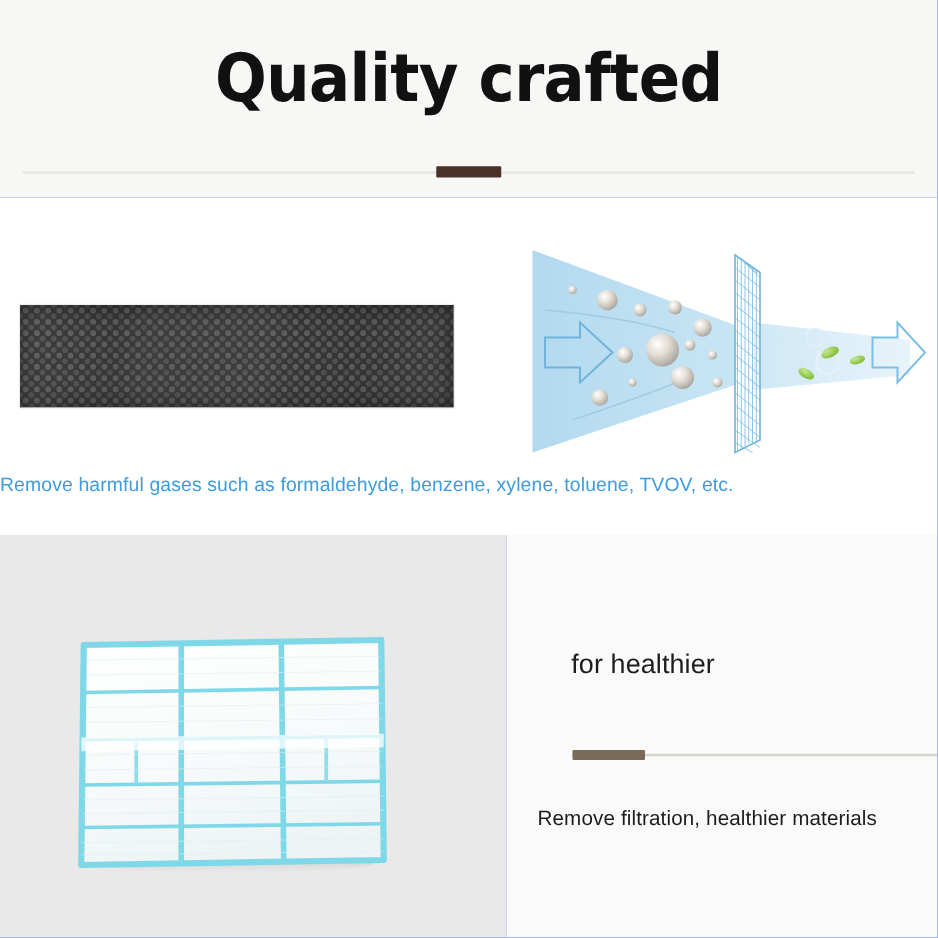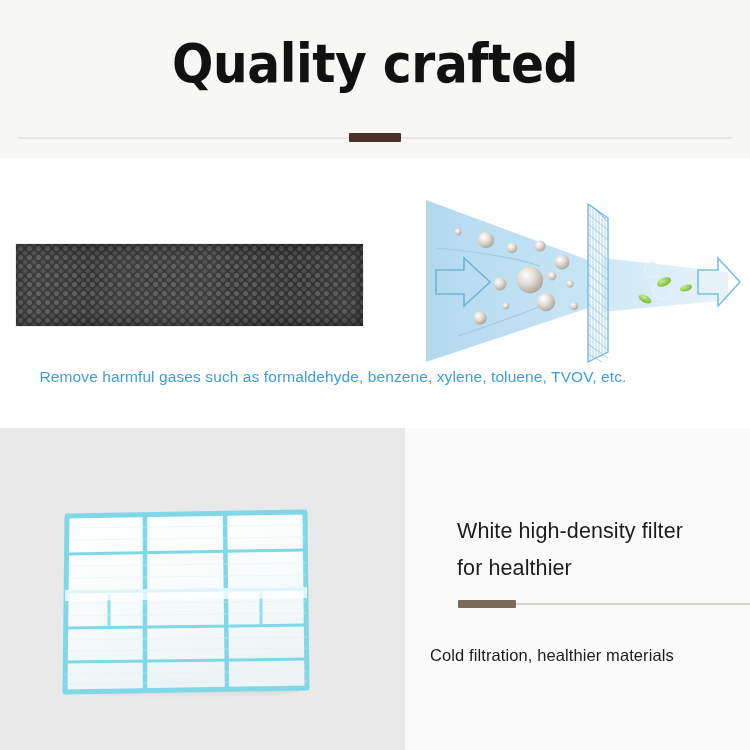--- a/index.html
+++ b/index.html
@@ -82,23 +82,23 @@
     background-position: 0 0, 4.5px 4.5px, 0 0;
     box-shadow: inset 0 0 16px rgba(0,0,0,0.55);
     border: 1px solid #efefef;
   }
   .carbon-sheen {
     position: absolute; inset: 0;
     background: linear-gradient(95deg, rgba(255,255,255,0.09) 0%, rgba(255,255,255,0.0) 22%, rgba(255,255,255,0.06) 55%, rgba(255,255,255,0.0) 78%);
   }
   .mid-caption {
     position: absolute;
-    left: 0; top: 210px;
+    left: 0; top: 222px;
     width: 666px;
-    text-align: center;
+    text-align: left;
     font-size: 15.5px;
     color: #3e9ce0;
     letter-spacing: 0.1px;
   }
 
   
   .airflow {
     position: absolute;
     left: 412px; top: 38px;
     width: 330px; height: 170px;
@@ -314,21 +314,20 @@
         <line x1="8" y1="168" x2="250" y2="165"></line>
         <line x1="8" y1="178" x2="250" y2="175"></line>
       </g>
 
       <path d="M8 84 L250 81 L250 92 L8 95 Z" fill="#ffffff" opacity="0.75"></path>
     </svg>
   </div>
 
   <div class="bottom-right">
     <div class="right-title">
-      <div>White high-density filter</div>
       <div>for healthier</div>
     </div>
     <div class="right-rule"></div>
     <div class="right-rule-accent"></div>
-    <div class="right-caption">Cold filtration, healthier materials</div>
+    <div class="right-caption">Remove filtration, healthier materials</div>
   </div>
 
 </div>
 
 </body></html>

